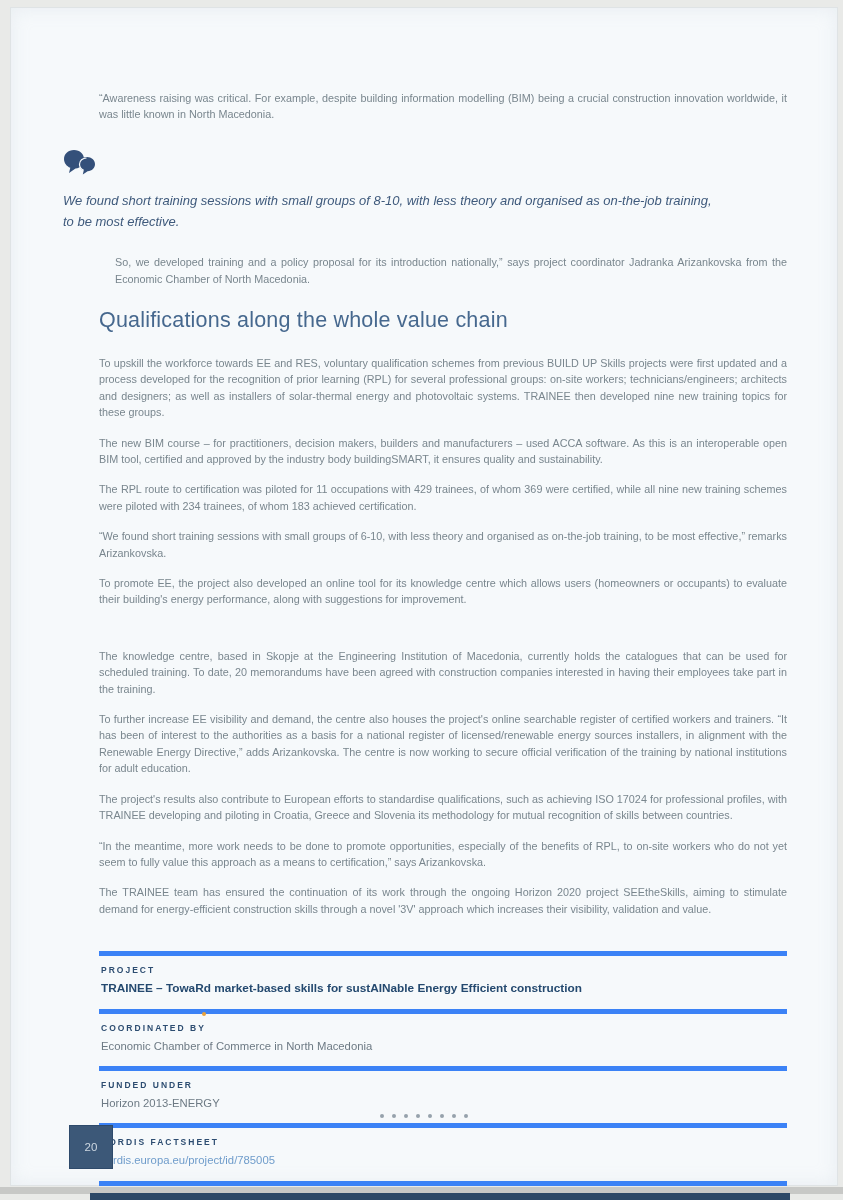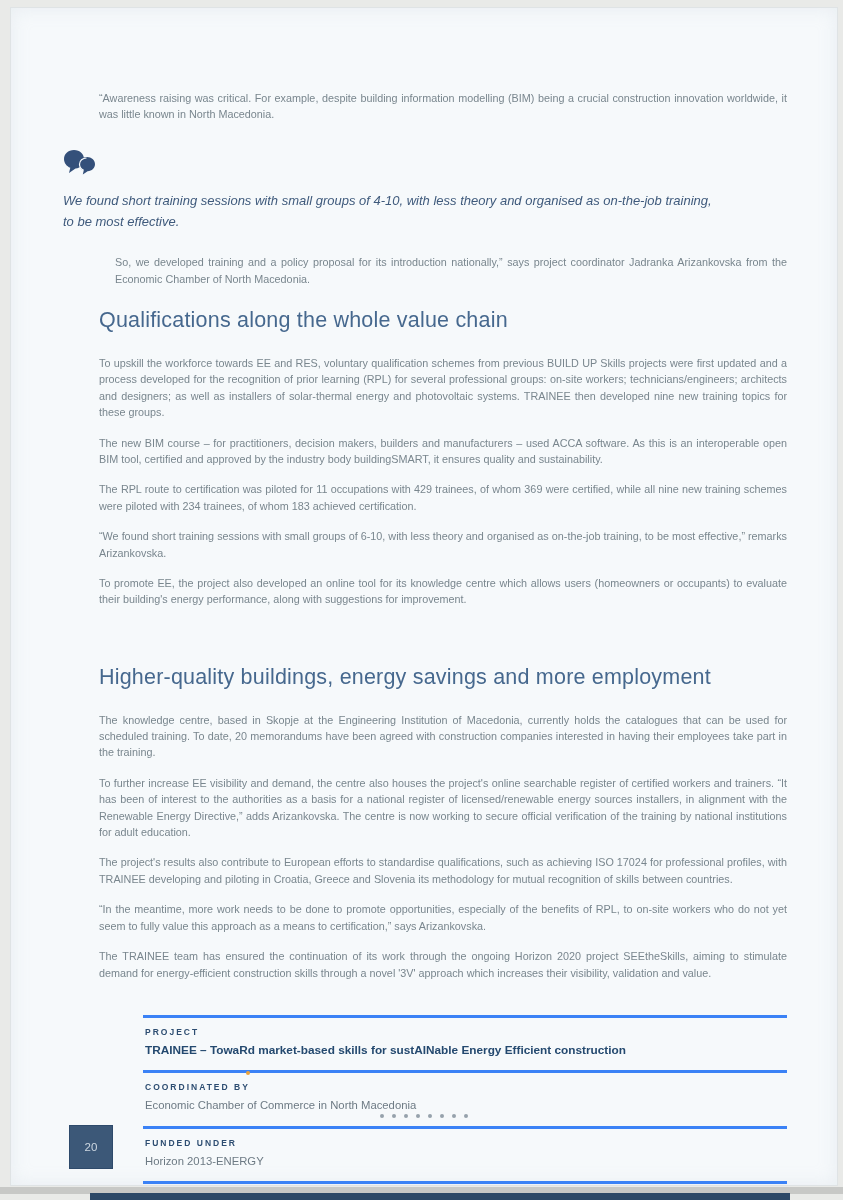--- a/index.html
+++ b/index.html
@@ -52,21 +52,21 @@
   .col-left h2.section-heading { }
   .quote-block { margin: 26px 70px 22px -36px; }
   .quote-icon { display: block; margin-bottom: 12px; }
   .quote-text {
     font-style: italic;
     color: #3f5a7c;
     font-size: 13px;
     line-height: 1.6;
   }
   .info-box { margin-top: 34px; }
-  .info-section { border-top: 3px solid #3b82f6; padding: 9px 2px 12px 2px; position: relative; margin-left: 44px; }
+  .info-section { border-top: 5px solid #3b82f6; padding: 9px 2px 12px 2px; position: relative; }
   .info-label {
     color: #2d4d71;
     font-weight: bold;
     font-size: 8.5px;
     letter-spacing: 2px;
     margin-bottom: 5px;
   }
   .info-value { color: #6d7a84; font-size: 11.3px; line-height: 1.45; }
   .info-value.title { color: #24496f; font-weight: bold; font-size: 11.8px; line-height: 1.4; }
   .info-value.link { color: #6f9ccb; }
@@ -125,36 +125,35 @@
       <p class="body-text">“Awareness raising was critical. For example, despite building information modelling (BIM) being a crucial construction innovation worldwide, it was little known in North Macedonia.</p>
 
       <div class="quote-block">
         <span class="quote-icon">
           <svg width="34" height="26" viewBox="0 0 34 26">
             <path d="M11 1 C5 1 1 5 1 10 c0 4 2.6 7.3 6.3 8.8 L6 24 l6.5 -4.4 C18 19 21 15 21 10 21 5 17 1 11 1 Z" fill="#34507a"></path>
             <path d="M24 8 c-4.4 0 -8 3 -8 7 0 3 1.9 5.5 4.7 6.6 L19.8 25.5 24.6 22.2 C29 22 32 19 32 15 32 11 28.4 8 24 8 Z" fill="#34507a"></path>
             <path d="M23.5 9 c-3.8 0 -7 2.7 -7 6.3 0 2.6 1.7 4.9 4.2 5.9" fill="none" stroke="#f6f9fb" stroke-width="1.2"></path>
           </svg>
         </span>
-        <div class="quote-text">We found short training sessions with small groups of 4-10, with less theory and organised as on-the-job training, to be most effective.</div>
+        <div class="quote-text">We found short training sessions with small groups of 8-10, with less theory and organised as on-the-job training, to be most effective.</div>
       </div>
 
       <p class="body-text indented">So, we developed training and a policy proposal for its introduction nationally,” says project coordinator Jadranka Arizankovska from the Economic Chamber of North Macedonia.</p>
 
       <h2 class="section-heading">Qualifications along the whole value chain</h2>
 
       <p class="body-text">To upskill the workforce towards EE and RES, voluntary qualification schemes from previous BUILD UP Skills projects were first updated and a process developed for the recognition of prior learning (RPL) for several professional groups: on-site workers; technicians/engineers; architects and designers; as well as installers of solar-thermal energy and photovoltaic systems. TRAINEE then developed nine new training topics for these groups.</p>
       <p class="body-text">The new BIM course – for practitioners, decision makers, builders and manufacturers – used ACCA software. As this is an interoperable open BIM tool, certified and approved by the industry body buildingSMART, it ensures quality and sustainability.</p>
       <p class="body-text">The RPL route to certification was piloted for 11 occupations with 429 trainees, of whom 369 were certified, while all nine new training schemes were piloted with 234 trainees, of whom 183 achieved certification.</p>
       <p class="body-text">“We found short training sessions with small groups of 6-10, with less theory and organised as on-the-job training, to be most effective,” remarks Arizankovska.</p>
       <p class="body-text">To promote EE, the project also developed an online tool for its knowledge centre which allows users (homeowners or occupants) to evaluate their building's energy performance, along with suggestions for improvement.</p>
     </div>
 
     <div class="col-right">
-      <h2 class="section-heading">Higher-quality buildings, energy savings and more employment</h2>
 
       <p class="body-text">The knowledge centre, based in Skopje at the Engineering Institution of Macedonia, currently holds the catalogues that can be used for scheduled training. To date, 20 memorandums have been agreed with construction companies interested in having their employees take part in the training.</p>
       <p class="body-text">To further increase EE visibility and demand, the centre also houses the project's online searchable register of certified workers and trainers. “It has been of interest to the authorities as a basis for a national register of licensed/renewable energy sources installers, in alignment with the Renewable Energy Directive,” adds Arizankovska. The centre is now working to secure official verification of the training by national institutions for adult education.</p>
       <p class="body-text">The project's results also contribute to European efforts to standardise qualifications, such as achieving ISO 17024 for professional profiles, with TRAINEE developing and piloting in Croatia, Greece and Slovenia its methodology for mutual recognition of skills between countries.</p>
       <p class="body-text">“In the meantime, more work needs to be done to promote opportunities, especially of the benefits of RPL, to on-site workers who do not yet seem to fully value this approach as a means to certification,” says Arizankovska.</p>
       <p class="body-text">The TRAINEE team has ensured the continuation of its work through the ongoing Horizon 2020 project SEEtheSkills, aiming to stimulate demand for energy-efficient construction skills through a novel '3V' approach which increases their visibility, validation and value.</p>
 
       <div class="info-box">
 
         <div class="info-section">

